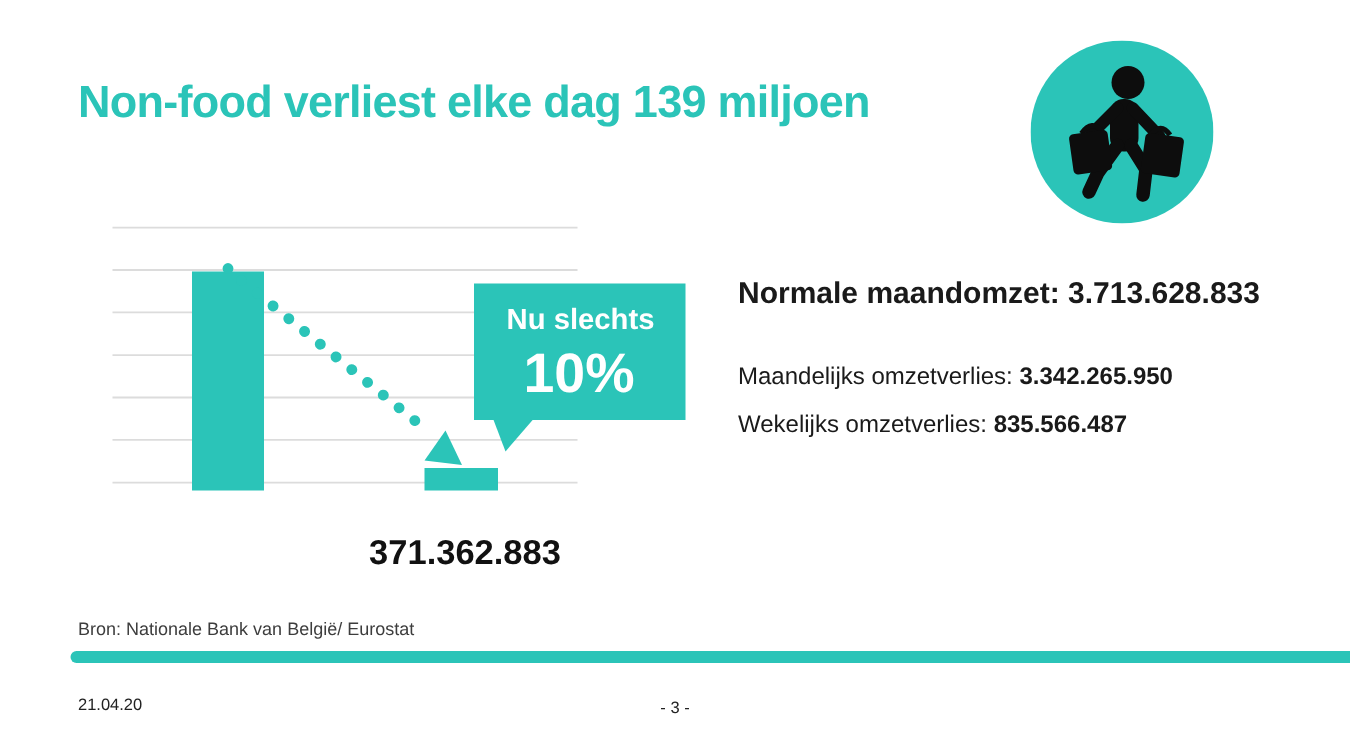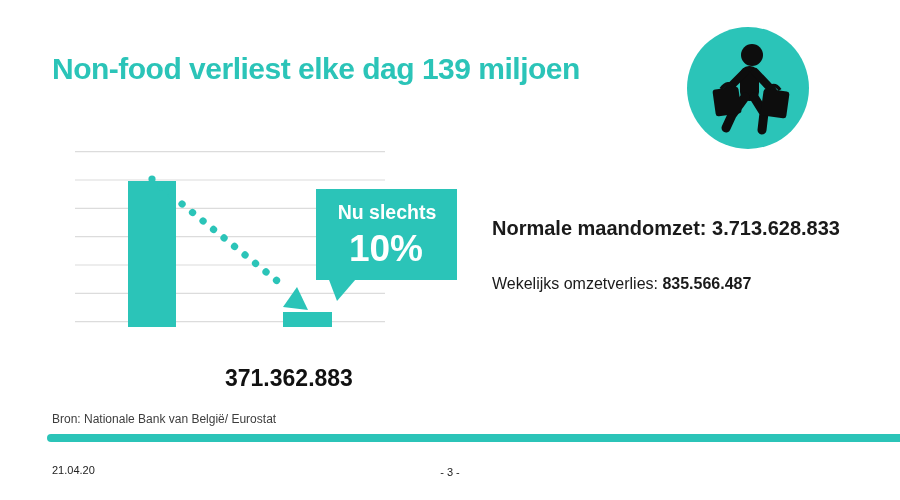--- a/index.html
+++ b/index.html
@@ -8,24 +8,24 @@
     font-family:"Liberation Sans","DejaVu Sans",sans-serif;color:#1a1a1a;padding-left:24px;
   }
   .title{
     position:absolute;left:52px;top:52px;width:660px;
     font-size:30px;font-weight:bold;color:#2bc4b8;letter-spacing:-0.5px;
   }
   .icon-wrap{position:absolute;left:687px;top:27px;width:122px;height:122px;}
   .chart{position:absolute;left:55px;top:138px;width:430px;height:200px;}
   .chart text{font-family:"Liberation Sans","DejaVu Sans",sans-serif;}
   .big-number{
-    position:absolute;left:225px;top:365px;width:170px;text-align:left;
+    position:absolute;left:225px;top:355px;width:170px;text-align:center;
     font-size:23px;font-weight:bold;color:#111;
   }
-  .stats{position:absolute;left:492px;top:184px;width:390px;margin-top:32px;}
+  .stats{position:absolute;left:492px;top:184px;width:390px;}
   .stats-headline{font-size:20px;font-weight:bold;line-height:24px;margin-bottom:34px;}
   .stat-row{font-size:16px;line-height:20px;margin-bottom:12px;}
   .stat-row .val{font-weight:bold;}
   .source{position:absolute;left:52px;top:412px;font-size:12px;color:#3d3d3d;}
   .divider{
     position:absolute;left:47px;top:434px;width:853px;height:8px;
     background:#2bc4b8;border-radius:4px 0 0 4px;
   }
   .footer-date{position:absolute;left:52px;top:464px;font-size:11px;color:#222;}
   .footer-page{position:absolute;left:0;top:466px;width:900px;text-align:center;font-size:11px;color:#222;}
@@ -85,20 +85,24 @@
   </svg>
 
   <div class="big-number">371.362.883</div>
 
   <div class="stats">
     <div class="stats-headline">
       <span>Normale maandomzet:</span>
       <span>3.713.628.833</span>
     </div>
     <div class="stat-row">
+      <span class="lbl">Maandelijks omzetverlies:</span>
+      <span class="val">3.342.265.950</span>
+    </div>
+    <div class="stat-row">
       <span class="lbl">Wekelijks omzetverlies:</span>
       <span class="val">835.566.487</span>
     </div>
   </div>
 
   <div class="source">Bron: Nationale Bank van België/ Eurostat</div>
 
   <div class="divider"></div>
 
   <div class="footer-date">21.04.20</div>

